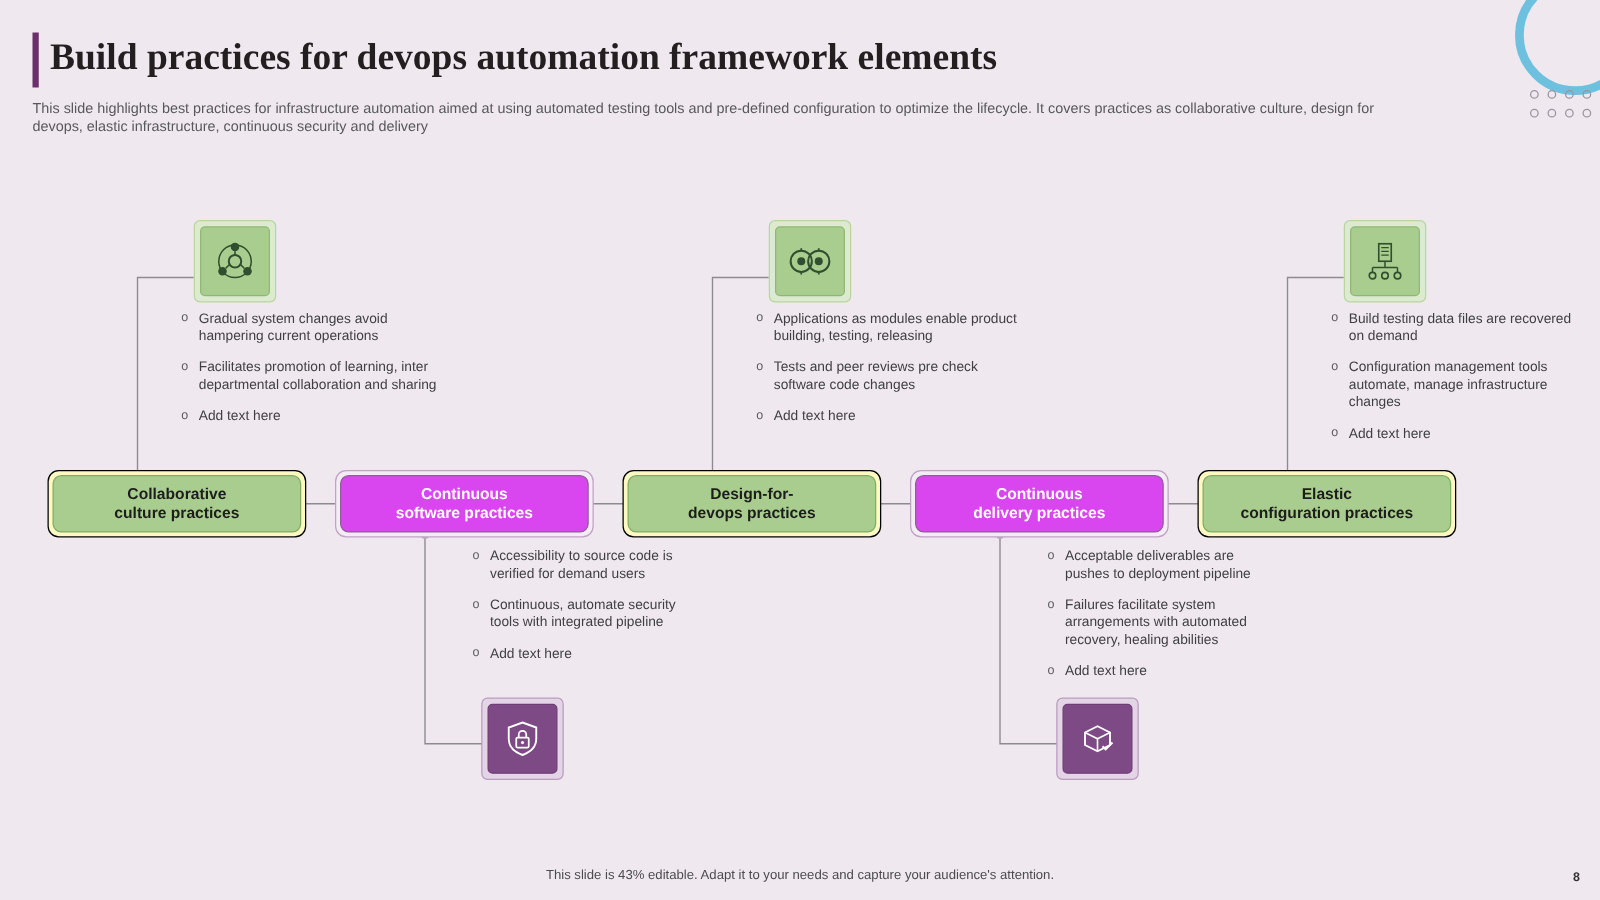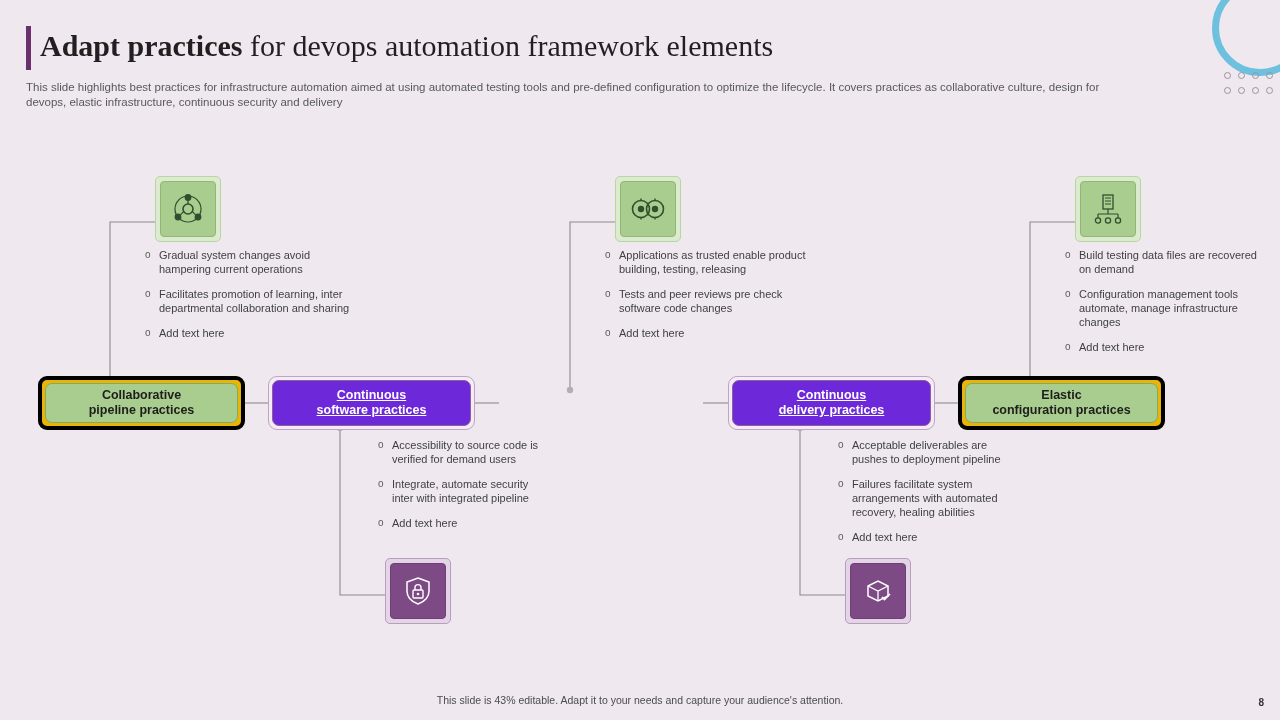--- a/index.html
+++ b/index.html
@@ -16,21 +16,21 @@
   }
   .title-accent{
     position:absolute;left:26px;top:26px;width:5px;height:44px;background:#6b2f6b;
   }
   .page-title{
     font-family:"Liberation Serif", serif;
     font-size:30px;color:#231f20;line-height:44px;
     margin:0 0 0 14px;white-space:nowrap;
   }
   .page-title .b1{font-weight:bold;}
-  .page-title .b2{font-weight:normal;}
+  .page-title .b2{font-weight:bold;}
   .subtitle{
     position:absolute;left:26px;top:80px;width:1075px;
     font-size:11.5px;color:#58585a;line-height:15px;
   }
   
   .deco-ring{
     position:absolute;right:-28px;top:-20px;width:96px;height:96px;
     border-radius:50%;border:7px solid #6ec1de;box-sizing:border-box;
   }
   .deco-dots{
@@ -41,25 +41,25 @@
     border:1.4px solid #9a93a0;box-sizing:border-box;display:block;
   }
   
   .stage{position:absolute;left:0;top:130px;width:1280px;height:530px;}
   .node{
     position:absolute;height:46px;border-radius:7px;box-sizing:border-box;
     display:flex;align-items:center;justify-content:center;text-align:center;
     font-size:12.5px;font-weight:bold;line-height:15px;
   }
   .node.green{background:#a9cd8e;border:1.5px solid #7fae62;color:#1d1d1d;}
-  .node.purple{background:#6d28d9;border:1.5px solid #8e5f96;color:#ffffff;text-decoration:underline;}
+  .node.purple{background:#d946ef;border:1.5px solid #8e5f96;color:#ffffff;}
   .node-outer{
     position:absolute;border-radius:9px;box-sizing:border-box;padding:3px;
   }
-  .node-outer.green{border:4px solid #000000;background:#eab308;}
+  .node-outer.green{border:1px solid #000000;background:#fef9c3;}
   .node-outer.purple{border:1px solid #c0a3c6;background:#f3ecf4;}
 
   .icon-box{
     position:absolute;width:56px;height:56px;border-radius:4px;
     display:flex;align-items:center;justify-content:center;box-sizing:border-box;
   }
   .icon-box.green{background:#a9cd8e;border:1px solid #8fb873;}
   .icon-box.purple{background:#7d4a85;border:1px solid #6d3f74;}
   .icon-frame{
     position:absolute;box-sizing:border-box;border-radius:5px;
@@ -86,21 +86,21 @@
   }
   .page-num{
     position:absolute;right:16px;bottom:12px;font-size:10px;font-weight:bold;color:#333;
   }
 </style>
 </head>
 <body>
 
 <div class="title-accent"></div>
 <div class="title-bar">
-  <div class="page-title"><span class="b1">Adapt practices</span><span class="b2"> for devops automation framework elements</span></div>
+  <div class="page-title"><span class="b1">Build practices</span><span class="b2"> for devops automation framework elements</span></div>
 </div>
 <div class="subtitle">This slide highlights best practices for infrastructure automation aimed at using automated testing tools and pre-defined configuration to optimize the lifecycle. It covers practices as collaborative culture, design for devops, elastic infrastructure, continuous security and delivery</div>
 
 <div class="deco-ring"></div>
 <div class="deco-dots">
   <i style="left:0;top:0"></i>
     <i style="left:14px;top:0"></i>
     <i style="left:28px;top:0"></i>
     <i style="left:42px;top:0"></i>
   <i style="left:0;top:15px"></i>
@@ -164,30 +164,35 @@
       <path d="M14 6h6 M14 9h6 M14 12h6" stroke="#2f4f2f" stroke-width="1"></path>
       <path d="M17 17v5 M7 22v4 M27 22v4 M7 22h20" stroke="#2f4f2f" stroke-width="1.2"></path>
       <circle cx="7" cy="28.5" r="2.6" fill="none" stroke="#2f4f2f" stroke-width="1.3"></circle>
       <circle cx="17" cy="28.5" r="2.6" fill="none" stroke="#2f4f2f" stroke-width="1.3"></circle>
       <circle cx="27" cy="28.5" r="2.6" fill="none" stroke="#2f4f2f" stroke-width="1.3"></circle>
     </svg>
   </div>
 
   <div class="node-outer green" style="left:38px;top:246px;width:207px;height:54px;">
     <div class="node green" style="left:0;top:0;position:relative;width:100%;height:100%;">
-      <span><span>Collaborative</span><br><span>pipeline practices</span></span>
+      <span><span>Collaborative</span><br><span>culture practices</span></span>
     </div>
   </div>
 
   <div class="node-outer purple" style="left:268px;top:246px;width:207px;height:54px;">
     <div class="node purple" style="position:relative;width:100%;height:100%;">
       <span><span>Continuous</span><br><span>software practices</span></span>
     </div>
   </div>
 
+  <div class="node-outer green" style="left:498px;top:246px;width:207px;height:54px;">
+    <div class="node green" style="position:relative;width:100%;height:100%;">
+      <span><span>Design-for-</span><br><span>devops practices</span></span>
+    </div>
+  </div>
 
   <div class="node-outer purple" style="left:728px;top:246px;width:207px;height:54px;">
     <div class="node purple" style="position:relative;width:100%;height:100%;">
       <span><span>Continuous</span><br><span>delivery practices</span></span>
     </div>
   </div>
 
   <div class="node-outer green" style="left:958px;top:246px;width:207px;height:54px;">
     <div class="node green" style="position:relative;width:100%;height:100%;align-items:center;">
       <span><span>Elastic</span><br><span>configuration practices</span></span>
@@ -205,21 +210,21 @@
       </div>
     <div class="bullet">
         <span class="mark">o</span>
         <span class="txt">Add text here</span>
       </div>
   </div>
 
   <div class="bullets" style="left:605px;top:118px;width:215px;">
     <div class="bullet">
         <span class="mark">o</span>
-        <span class="txt">Applications as trusted enable product building, testing, releasing</span>
+        <span class="txt">Applications as modules enable product building, testing, releasing</span>
       </div>
     <div class="bullet">
         <span class="mark">o</span>
         <span class="txt">Tests and peer reviews pre check software code changes</span>
       </div>
     <div class="bullet">
         <span class="mark">o</span>
         <span class="txt">Add text here</span>
       </div>
   </div>
@@ -239,21 +244,21 @@
       </div>
   </div>
 
   <div class="bullets" style="left:378px;top:308px;width:165px;">
     <div class="bullet">
         <span class="mark">o</span>
         <span class="txt">Accessibility to source code is verified for demand users</span>
       </div>
     <div class="bullet">
         <span class="mark">o</span>
-        <span class="txt">Integrate, automate security inter with integrated pipeline</span>
+        <span class="txt">Continuous, automate security tools with integrated pipeline</span>
       </div>
     <div class="bullet">
         <span class="mark">o</span>
         <span class="txt">Add text here</span>
       </div>
   </div>
 
   <div class="bullets" style="left:838px;top:308px;width:175px;">
     <div class="bullet">
         <span class="mark">o</span>

